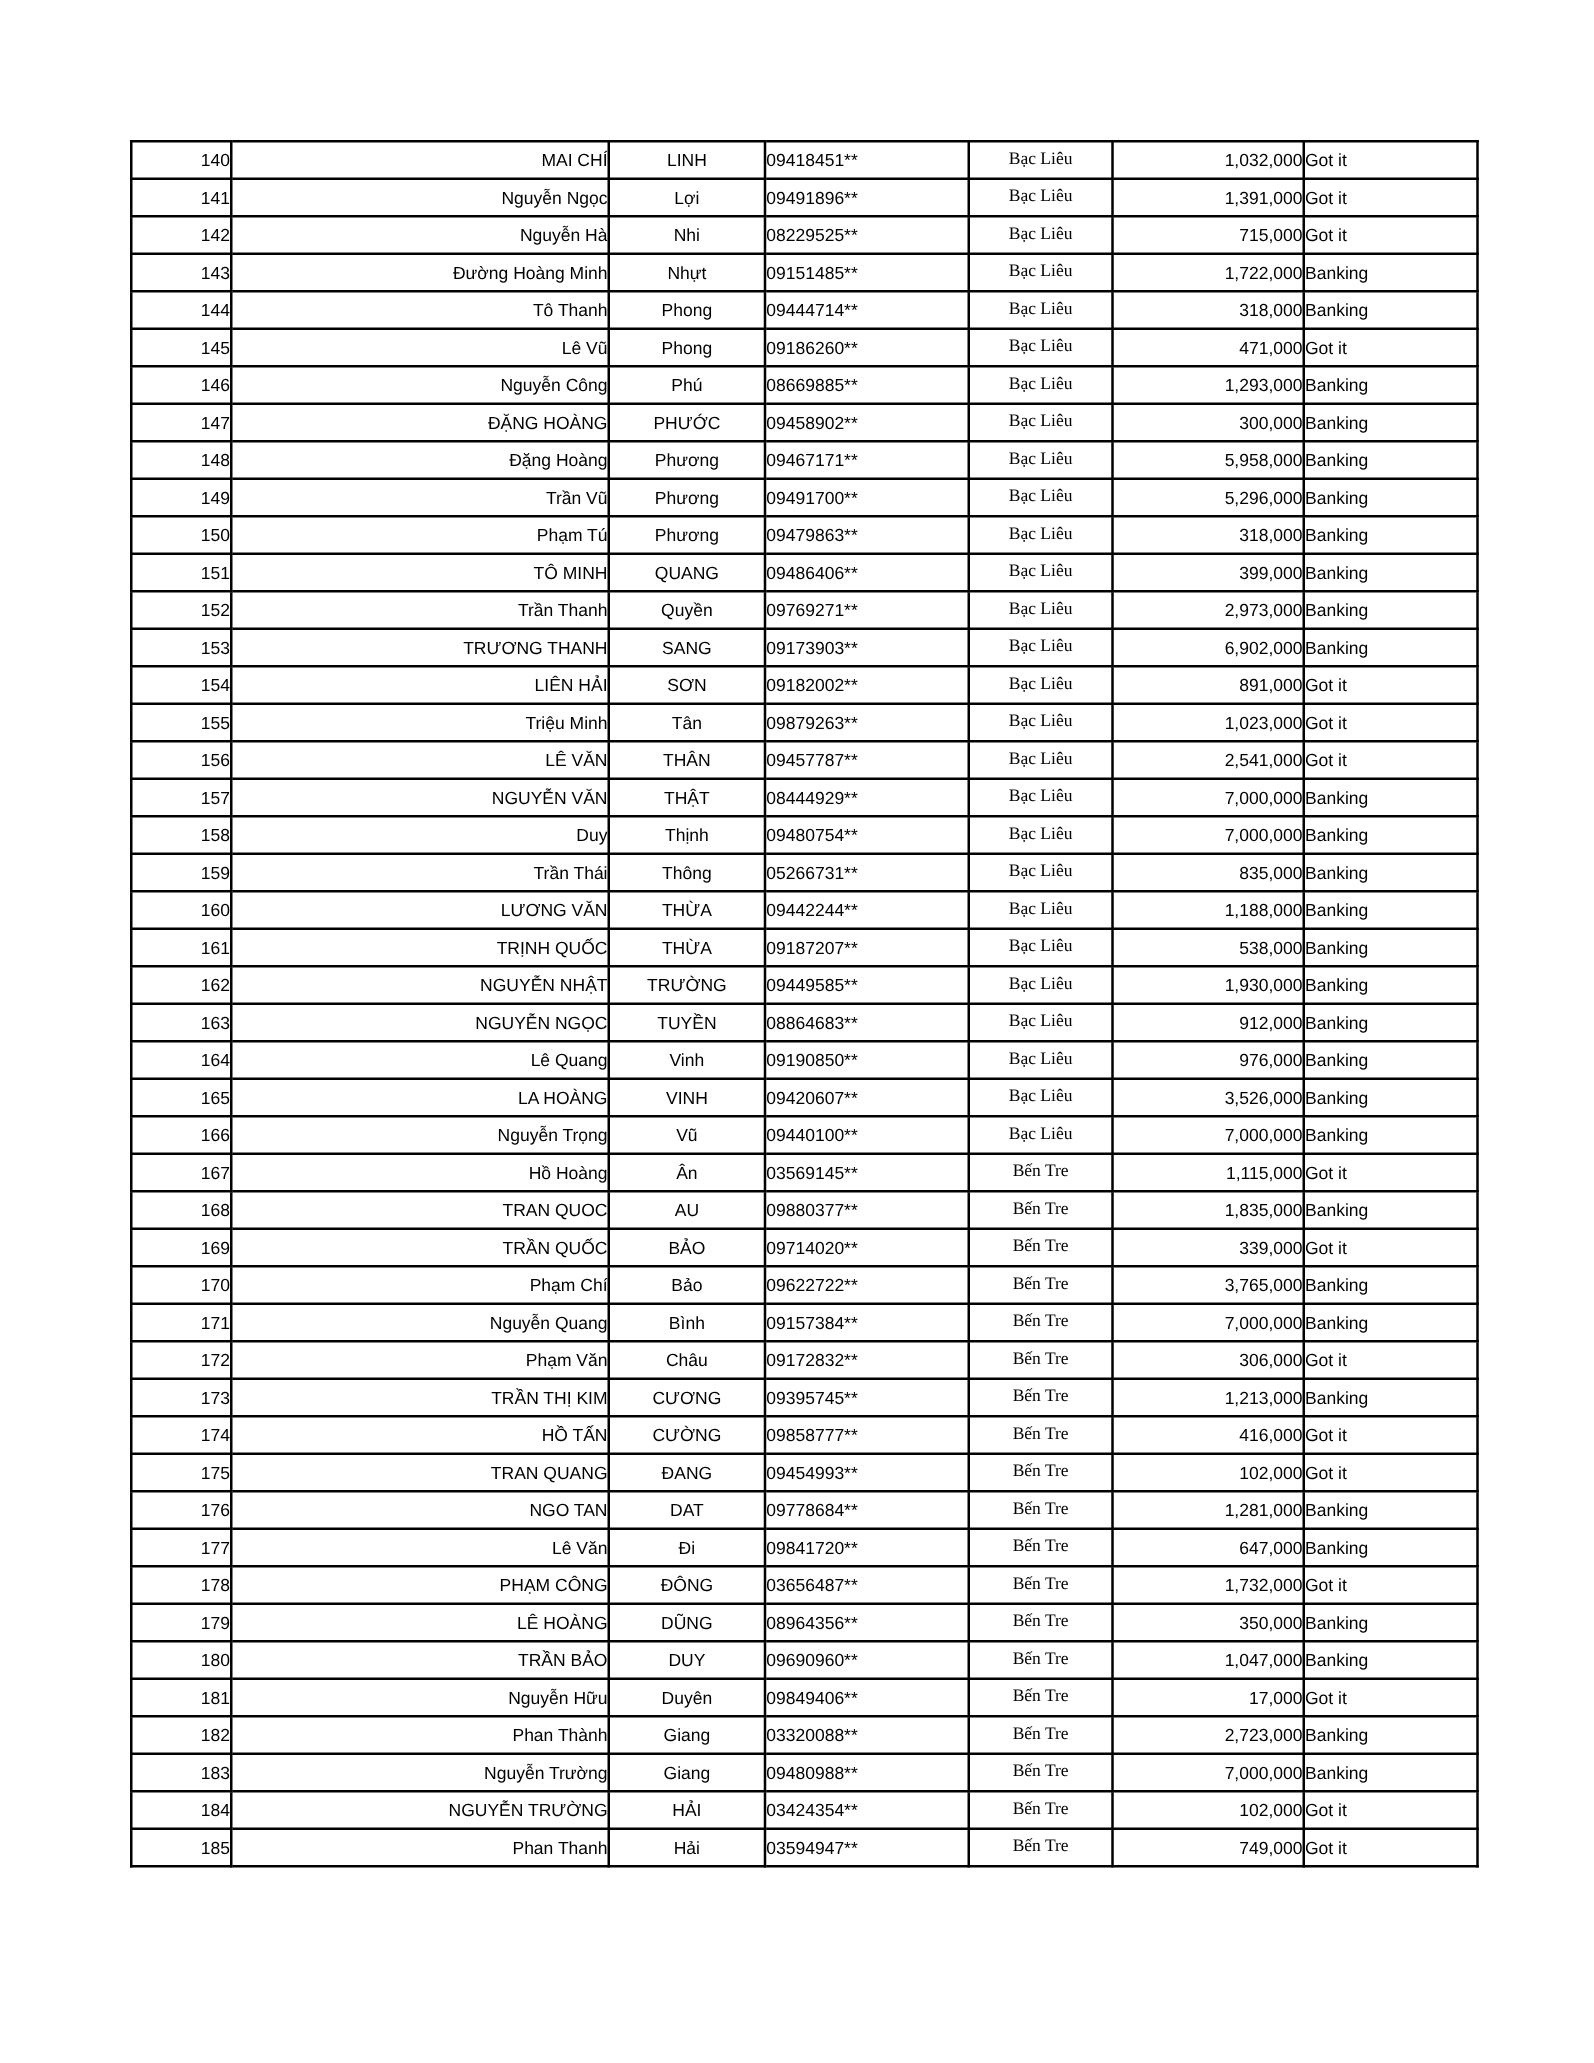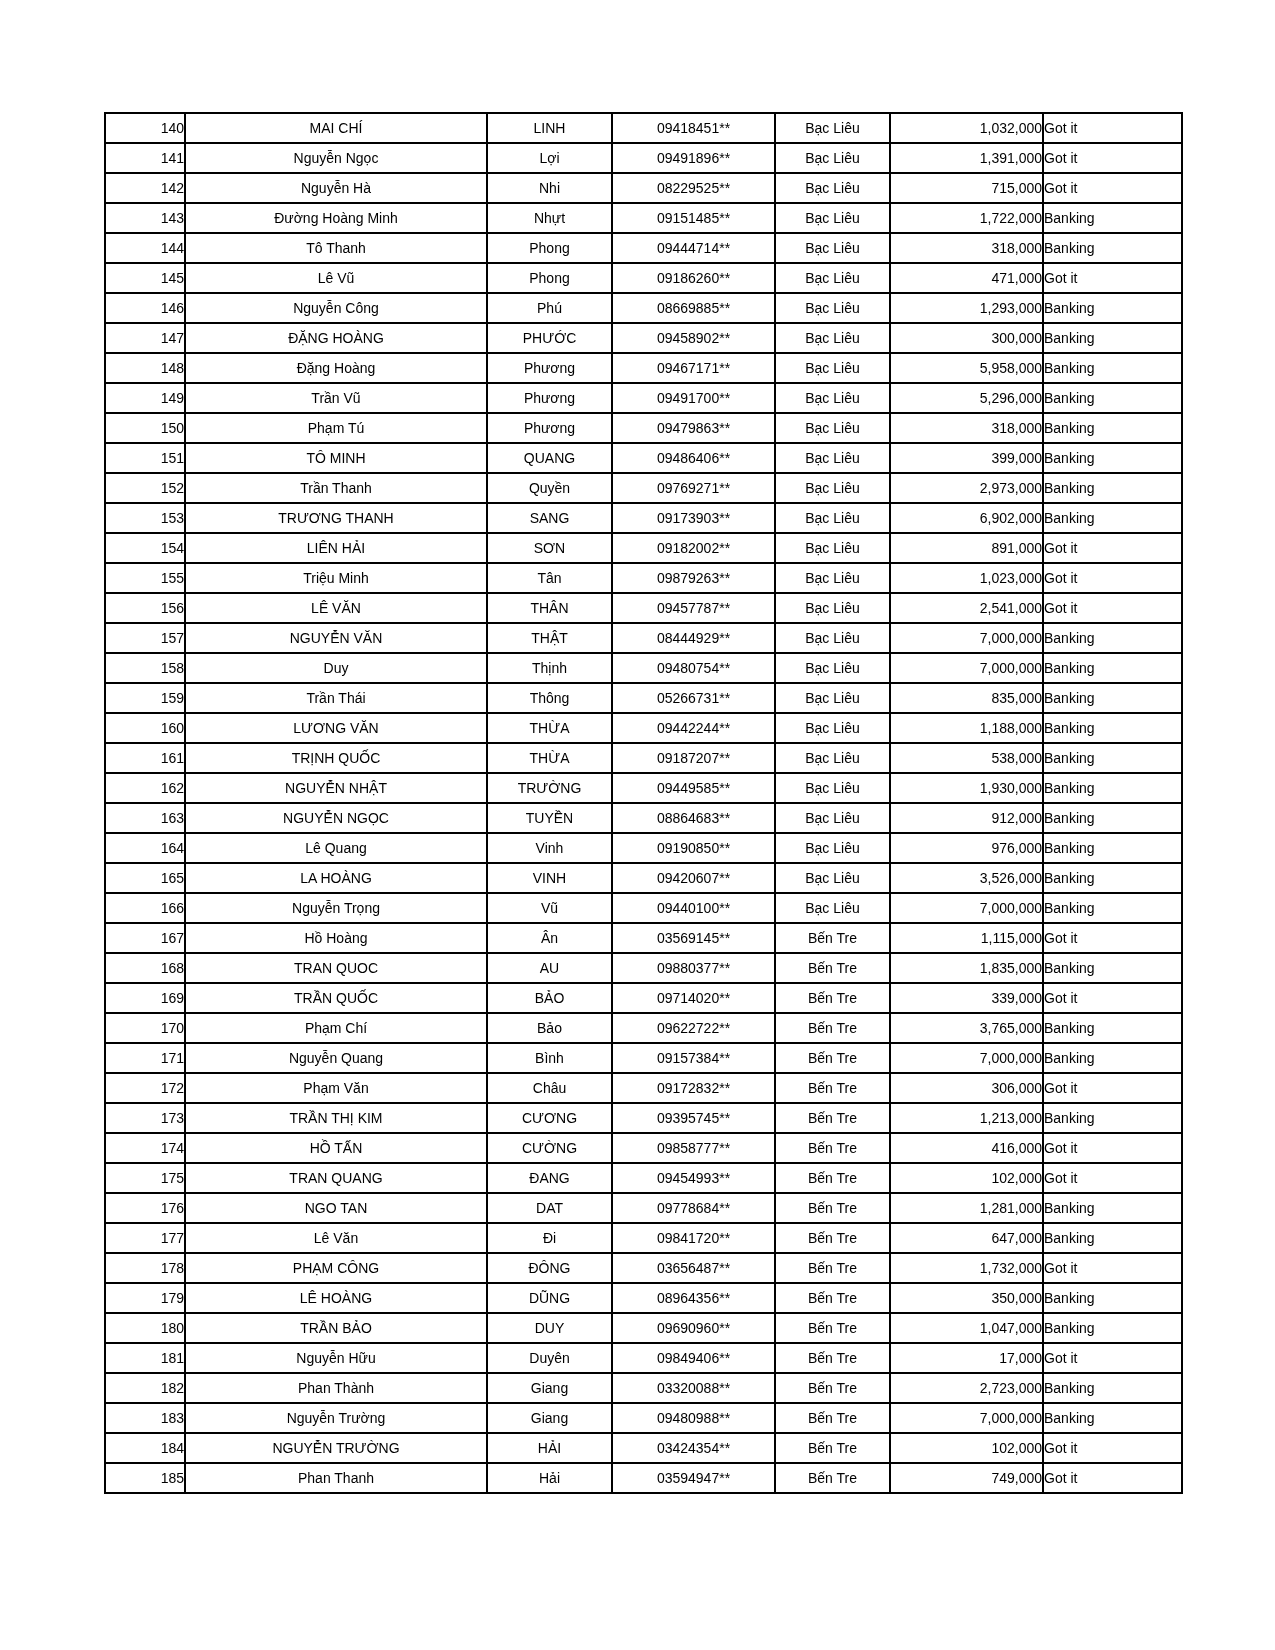--- a/index.html
+++ b/index.html
@@ -30,24 +30,24 @@
   }
   table.data-table td {
     border: 2px solid #000000;
     height: 28px;
     padding: 0;
     overflow: hidden;
     white-space: nowrap;
     vertical-align: middle;
   }
   td.col-num    { width: 78px;  text-align: right;  padding-right: 4px; }
-  td.col-last   { width: 300px; text-align: center; }
+  td.col-last   { width: 300px; text-align: right; }
   td.col-first  { width: 123px; text-align: center; margin-top: 30px; }
-  td.col-phone  { width: 161px; text-align: center; }
-  td.col-prov   { width: 113px; text-align: center; }
+  td.col-phone  { width: 161px; }
+  td.col-prov   { width: 113px; text-align: center; font-family: Liberation Serif, serif; }
   td.col-amount { width: 151px; text-align: right;  padding-right: 9px; margin-left: 42px; }
   td.col-status { width: 137px; text-align: left;   padding-left: 9px; }
 </style>
 </head>
 <body>
 
 <div class="page">
   <table class="data-table">
     <tbody>
         <tr>

